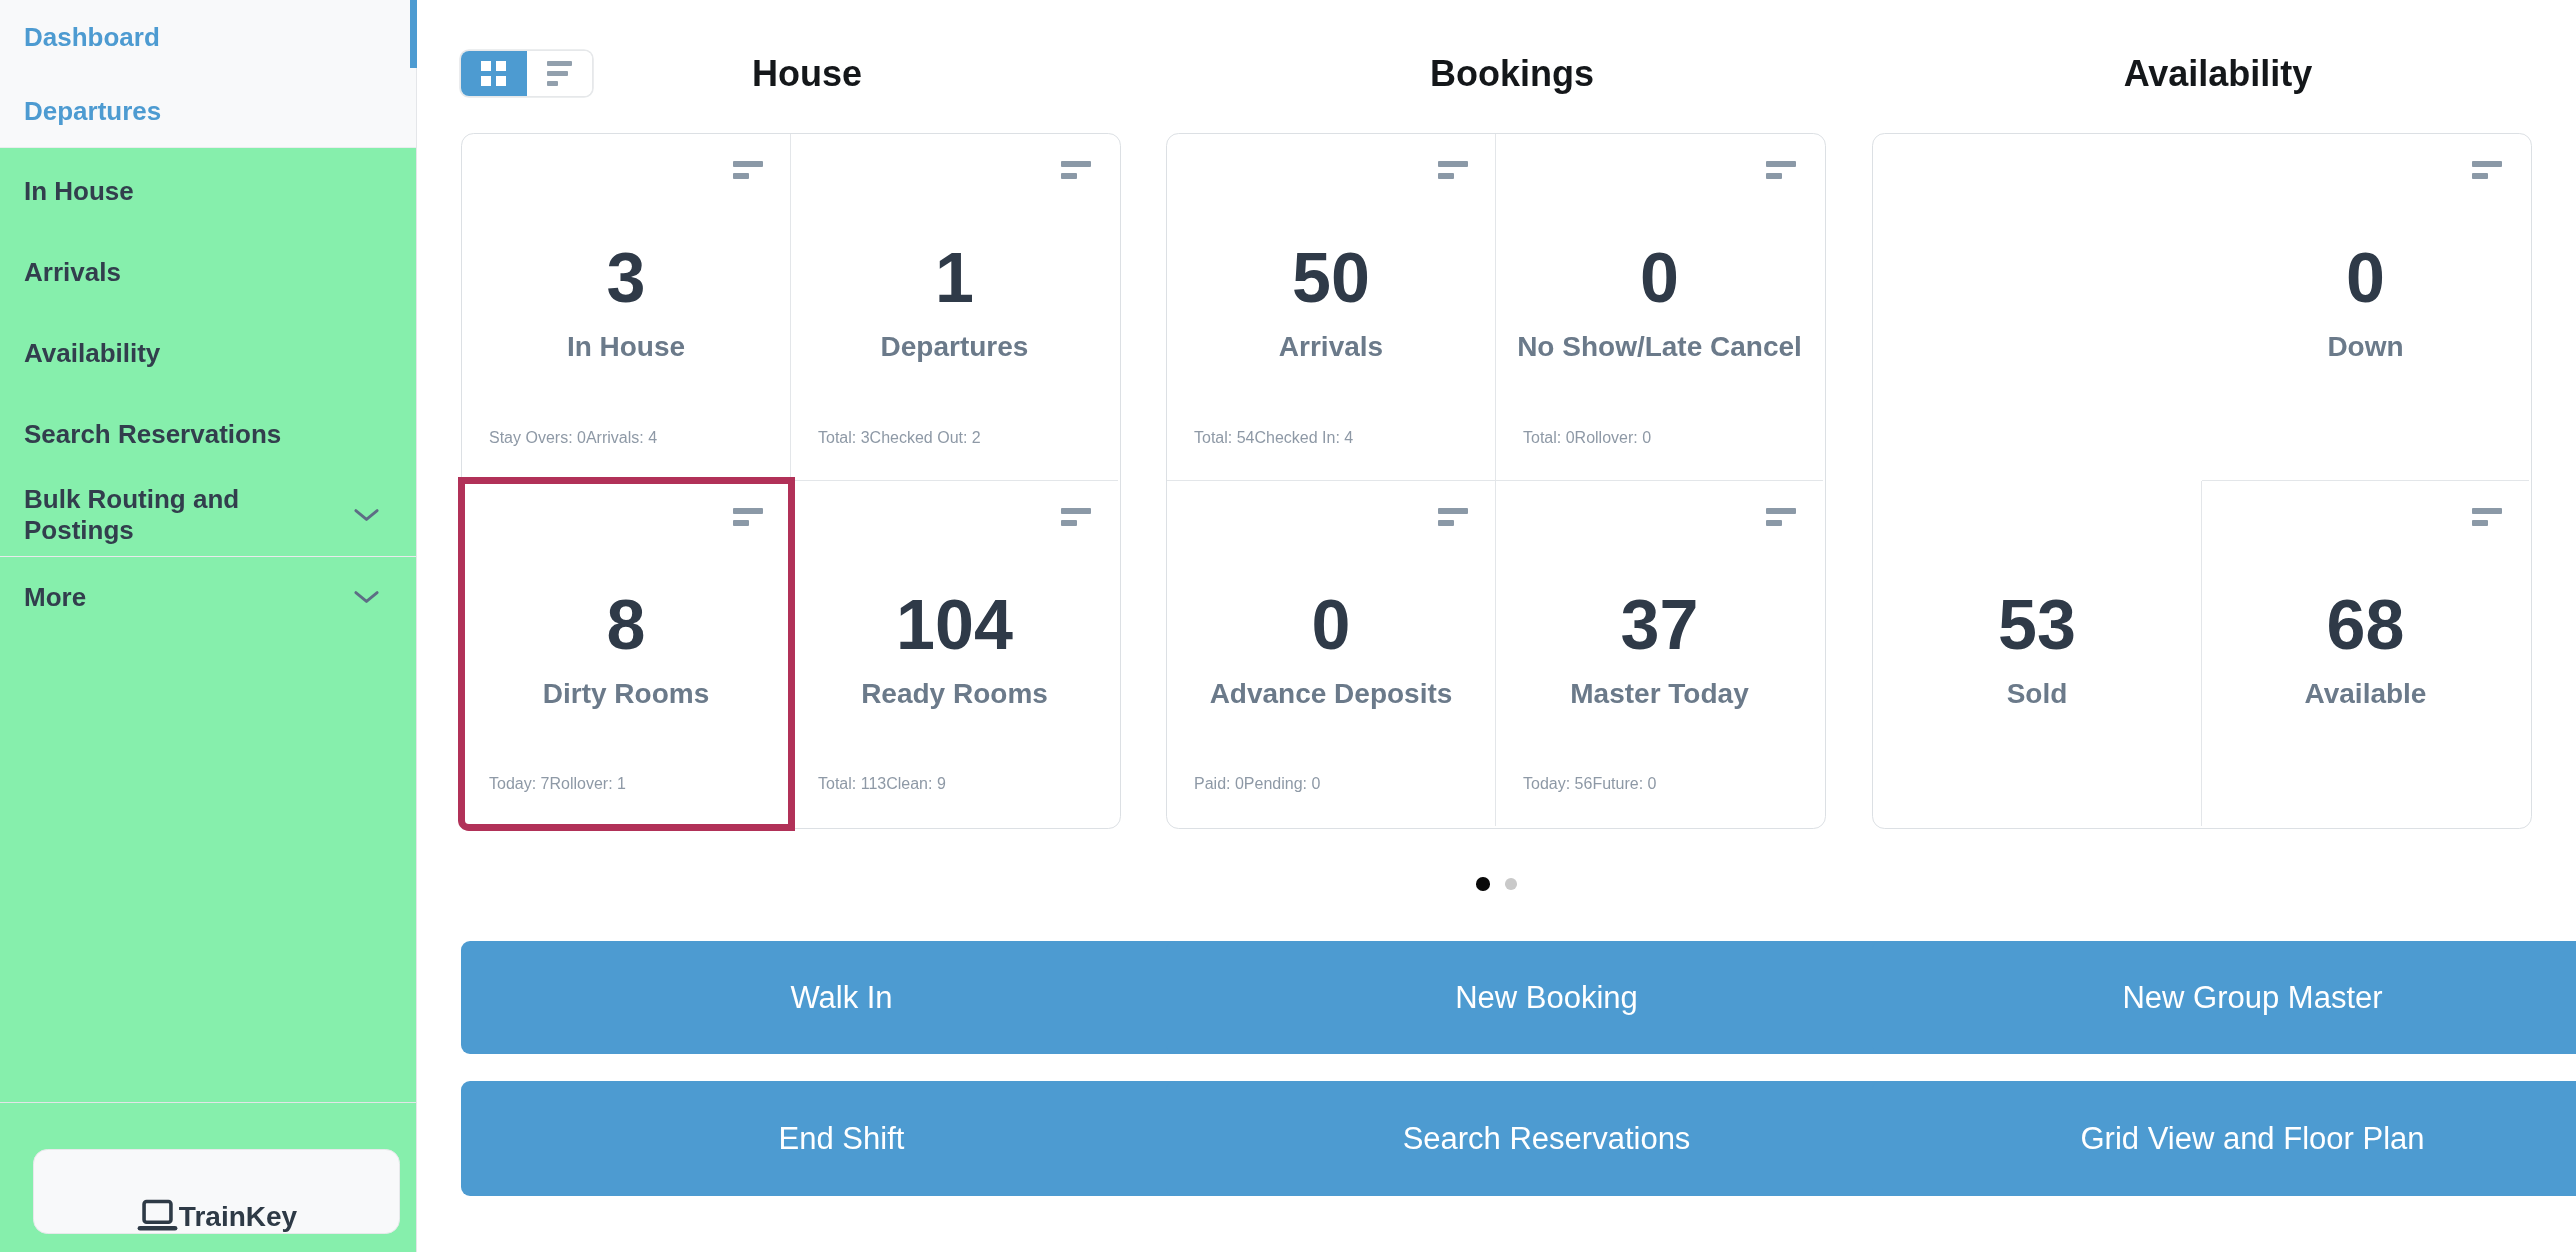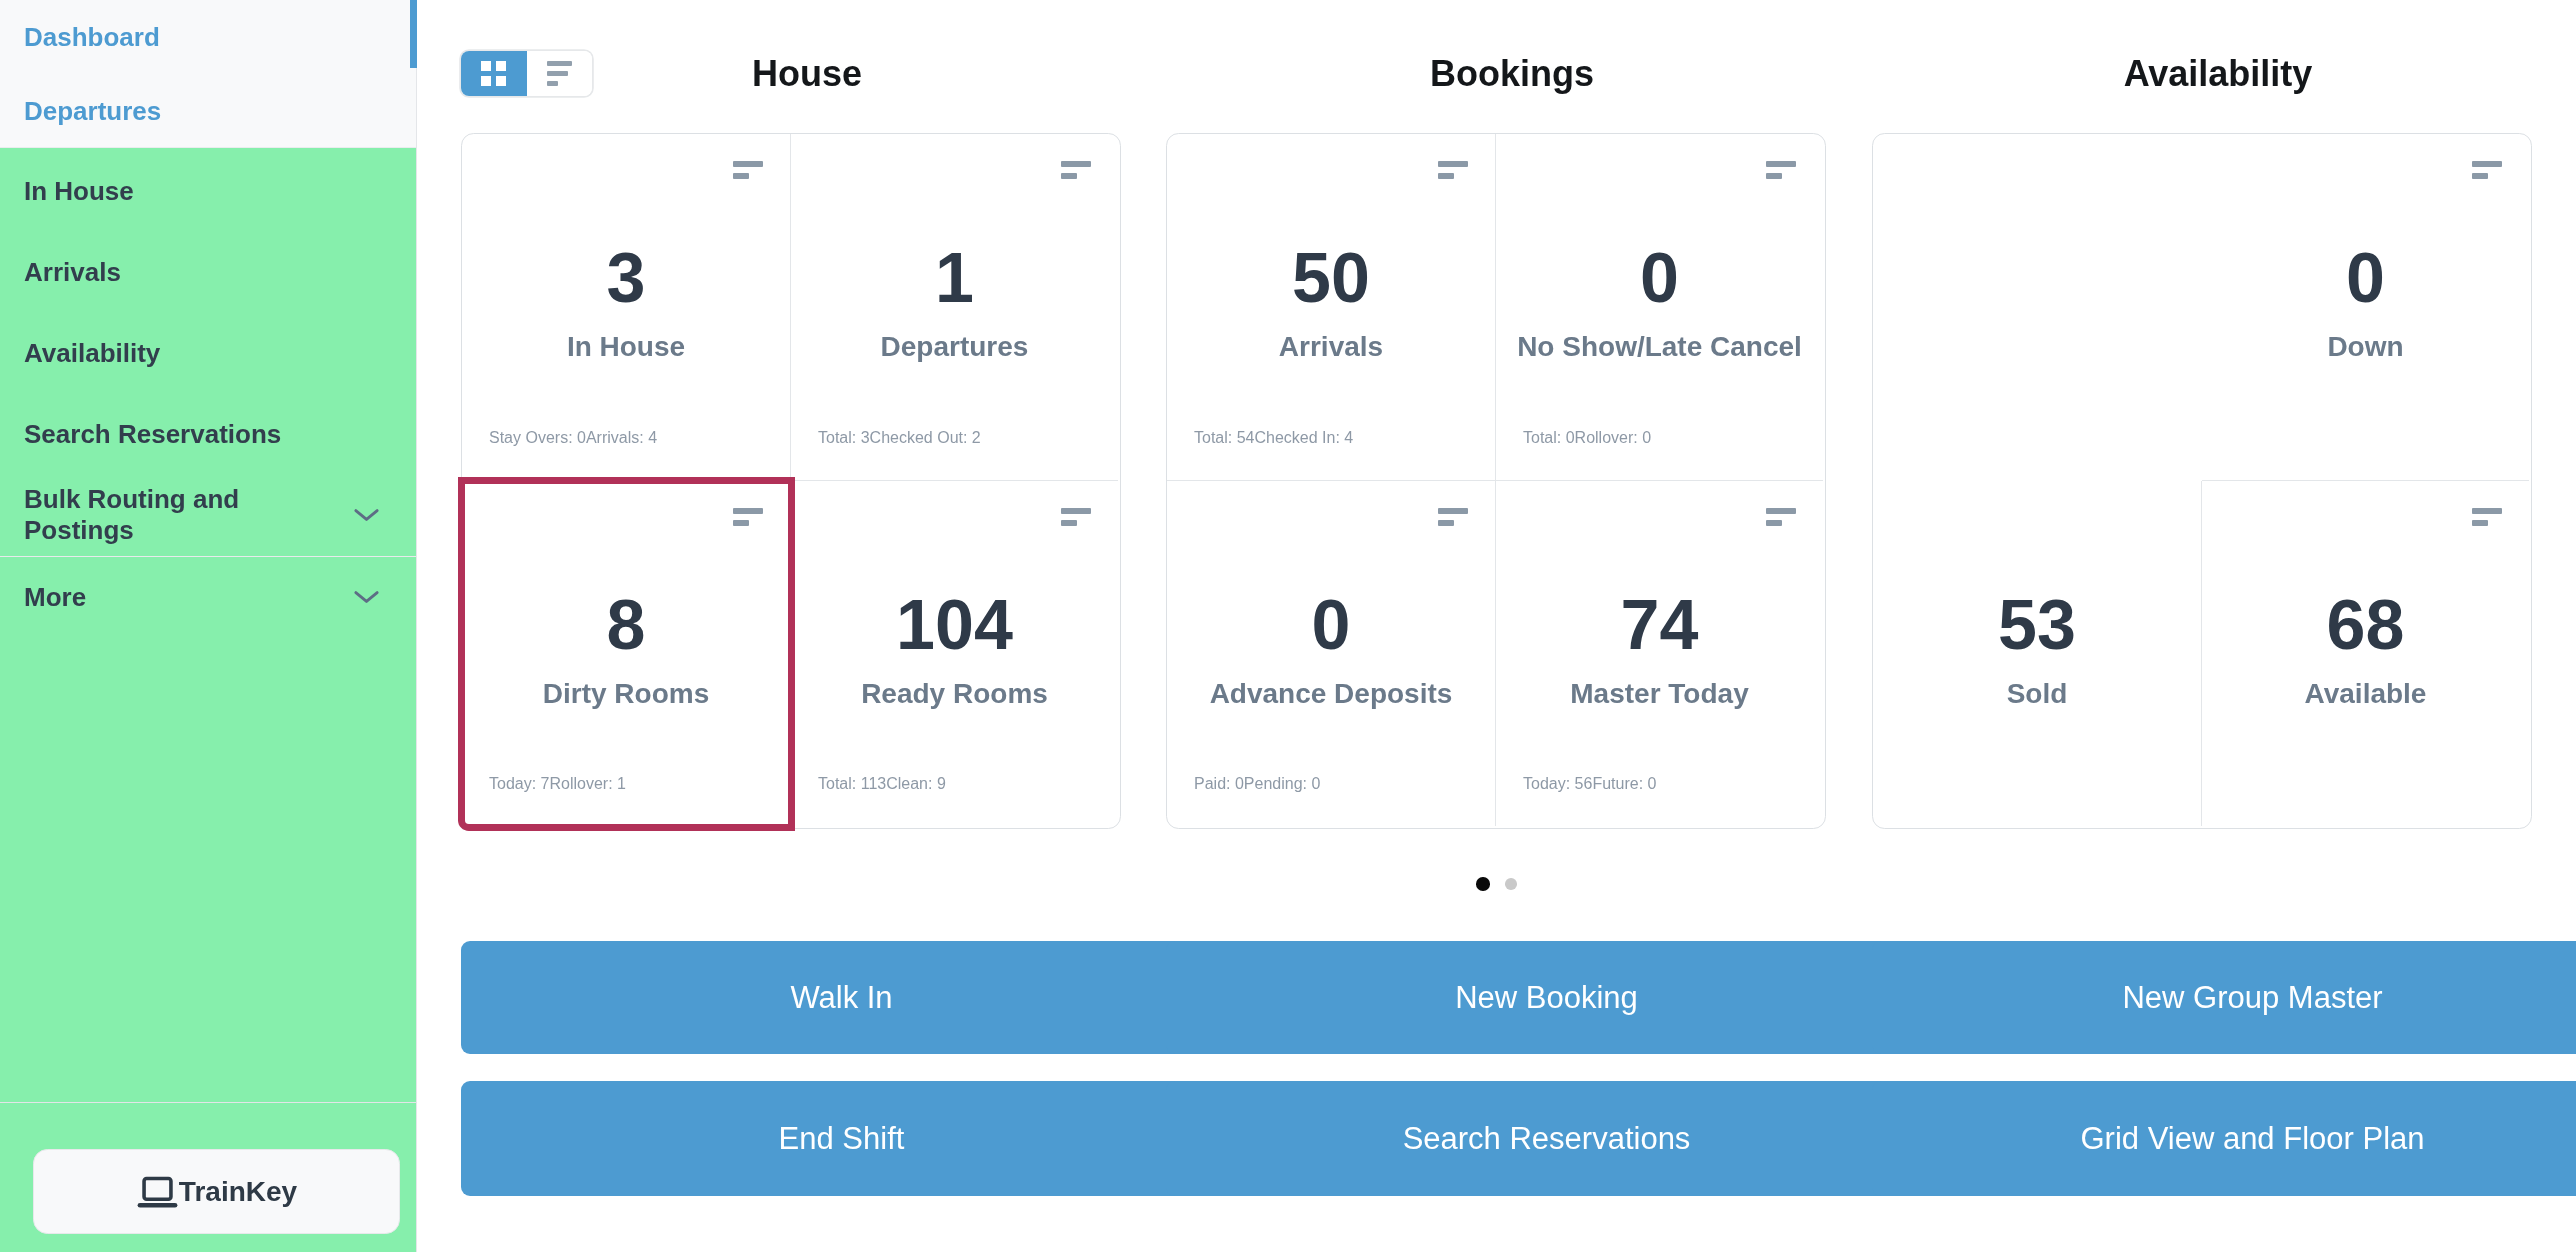--- a/index.html
+++ b/index.html
@@ -20,21 +20,21 @@
   .sidebar nav { display:block; margin-top:2.7px; }
   .nav-divider { height:0; border-top:1.8px solid #e8eaec; }
   .scroll-thumb { position:absolute; top:0; right:-0.9px; width:7.2px; height:68px;
     background:#4d9bd1; }
   .chevron { width:27px; height:16px; flex:0 0 auto; }
   .chevron polyline { fill:none; stroke:#5d6d85; stroke-width:3.2; stroke-linecap:round; stroke-linejoin:round; }
   .sidebar-bottom-divider { position:absolute; left:0; top:1102px; width:417px;
     border-top:1.8px solid #e3e5e8; }
   .trainkey { position:absolute; left:33px; top:1149px; width:367px; height:85px;
     background:#f8f9fa; border:1.8px solid #e7e9eb; border-radius:14.4px;
-    display:flex; align-items:center; justify-content:center; 
+    display:flex; align-items:flex-end; justify-content:center; 
     font-family:"Liberation Sans", sans-serif;
     font-size:28px; font-weight:700; color:#2e3a46; cursor:pointer; }
   .laptop-icon { width:43px; height:36px; }
   .laptop-icon rect { fill:none; stroke:#2e3a46; stroke-width:2; }
   .laptop-icon line { stroke:#2e3a46; stroke-width:2.6; stroke-linecap:round; }
 
   
   .main { position:absolute; left:419px; top:0; width:2157px; height:1252px; }
 
   
@@ -261,21 +261,21 @@
           <div class="card-stats">
             <span>Paid: 0</span>
             <span>Pending: 0</span>
           </div>
         </div>
         <div class="cell r1 k1">
           <span class="card-icon">
               <span></span>
               <span></span>
             </span>
-          <div class="card-num">74</div>
+          <div class="card-num">37</div>
           <div class="card-lbl">Master Today</div>
           <div class="card-stats">
             <span>Today: 56</span>
             <span>Future: 0</span>
           </div>
         </div>
       </div>
       <button class="action-btn row0">New Booking</button>
       <button class="action-btn row1">Search Reservations</button>
     </div>

